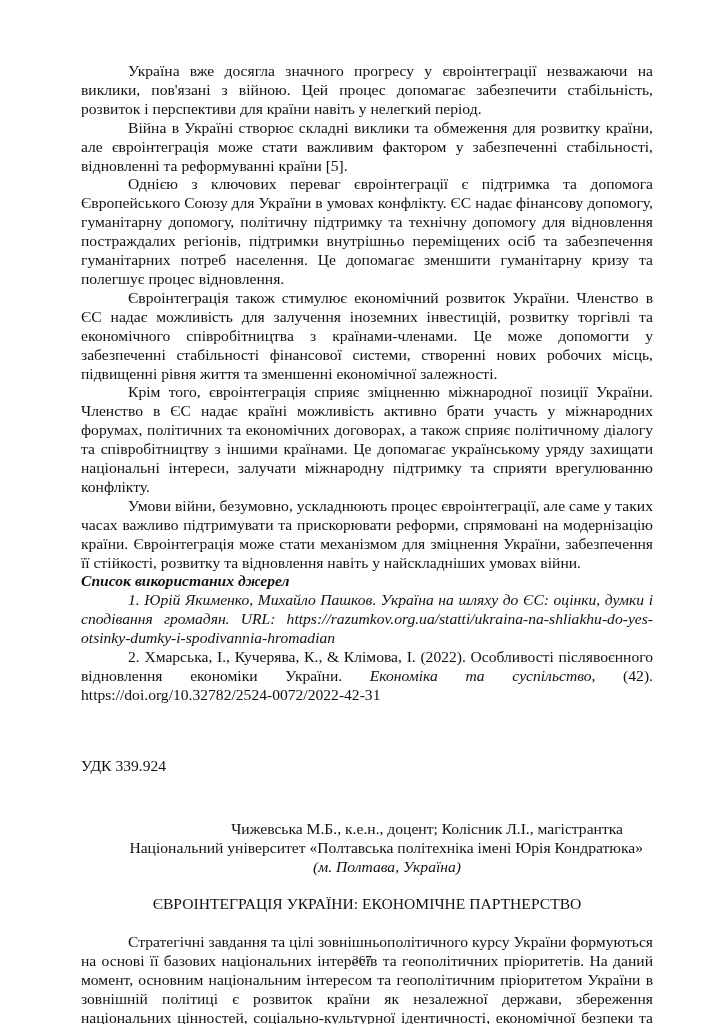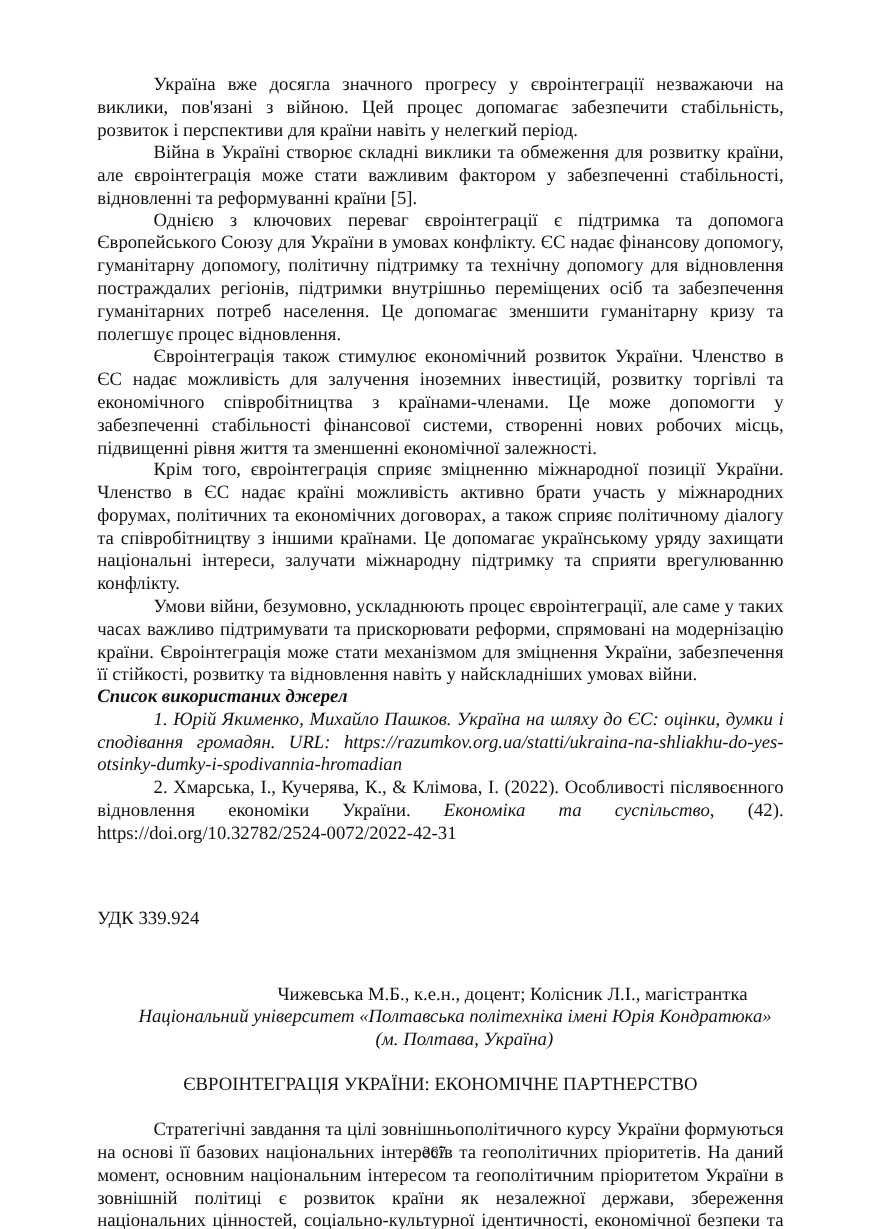--- a/index.html
+++ b/index.html
@@ -9,21 +9,21 @@
     font-family: "Liberation Serif", "DejaVu Serif", serif;
     font-size: 15.6px; line-height: 18.9px; color: #111;
   }
   p { margin: 0; text-align: justify; }
   .ind { text-indent: 47px; }
   .ital { font-style: italic; }
   .ref-title { text-align: left; font-weight: bold; font-style: italic; }
   .spacer-l { height: 52px; }
   .spacer-m { height: 19px; }
   .authors { text-align: right; padding-right: 30px; margin-top: 44px; }
-  .affil { text-align: right; padding-right: 10px; font-style: italic; }
+  .affil { text-align: right; padding-right: 10px; }
   .affil2 { text-align: center; font-style: italic; padding-left: 40px; }
   .title { text-align: center; font-weight: normal; }
   .pagenum { position: absolute; left: 0; top: 952px; width: 724px; text-align: center;
     font-family: "Liberation Serif", "DejaVu Serif", serif; font-size: 13px; color: #111; }
 </style>
 </head>
 <body>
 
 <div class="page">
   <p class="ind">Україна вже досягла значного прогресу у євроінтеграції незважаючи на виклики, пов'язані з війною. Цей процес допомагає забезпечити стабільність, розвиток і перспективи для країни навіть у нелегкий період.</p>

